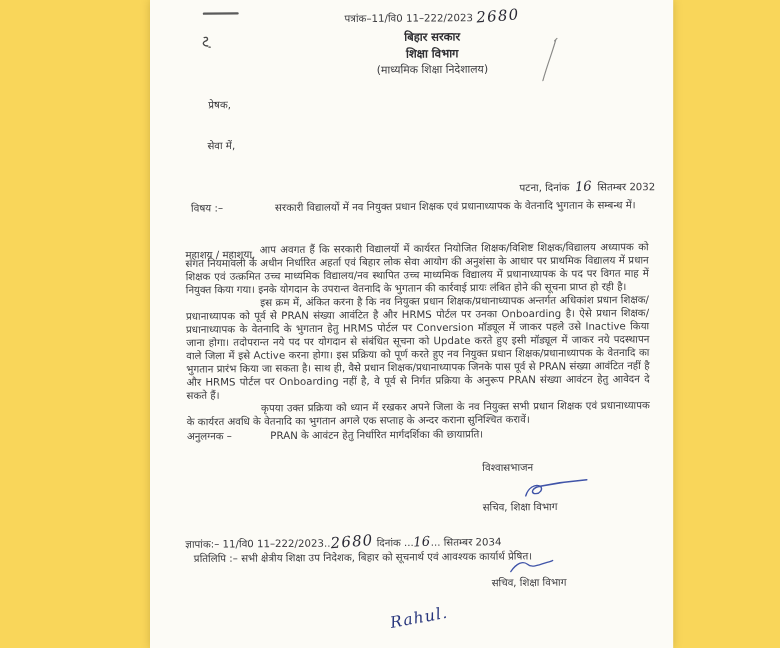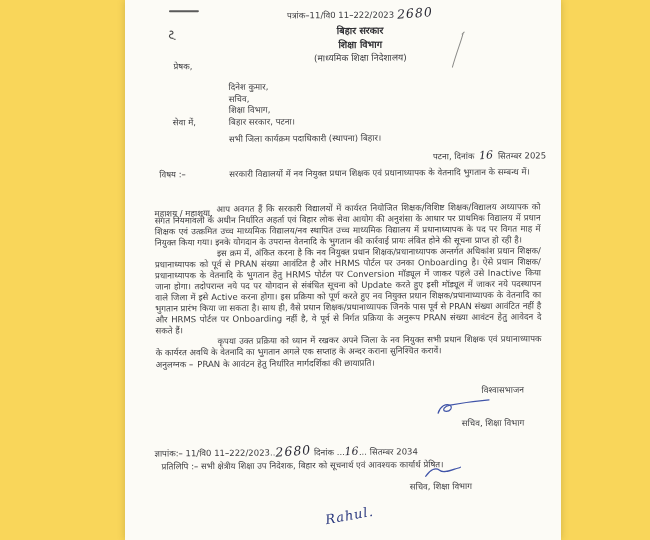--- a/index.html
+++ b/index.html
@@ -27,21 +27,21 @@
   .hw {
     font-family:"DejaVu Serif", serif; font-style:italic;
     display:inline-block; color:#2b2b36;
   }
   .hw-big { font-size:12.5px; transform:rotate(-4deg); letter-spacing:1px; }
   .hw-day { font-size:11px; transform:rotate(-3deg); }
   .hw-blue { color:#27357c; }
   .para { margin:0; text-align:justify; text-indent:62px; }
   .label-col { flex:0 0 52px; }
   .addr-line { display:block; line-height:11.5px; }
-  .sig-center { text-align:right; line-height:11px; }
+  .sig-center { text-align:left; line-height:11px; }
   .dash-mark { height:2px; background:#5a5a5a; border-radius:1px; }
   svg { display:block; }
 </style>
 </head>
 <body>
 
 <div class="canvas">
   <div class="paper">
     <div class="content">
 
@@ -59,52 +59,45 @@
 
       <div class="abs center" style="left:38px; right:0; top:8px;">
         <div>
           <span>पत्रांक–11/वि0 11–222/2023</span><span class="hw hw-big" style="margin-left:3px;">2680</span>
         </div>
         <div class="bold" style="font-size:9.5px; margin-top:4px;">बिहार सरकार</div>
         <div class="bold" style="font-size:9.5px; margin-top:3px;">शिक्षा विभाग</div>
         <div style="font-size:9px; margin-top:3px;">(माध्यमिक शिक्षा निदेशालय)</div>
       </div>
 
-      <div class="abs" style="left:50px; top:60px;">प्रेषक,</div>
-      <div class="abs" style="left:105px; top:81px;">
-        <span class="addr-line">दिनेश कुमार,</span>
-        <span class="addr-line">सचिव,</span>
-        <span class="addr-line">शिक्षा विभाग,</span>
-        <span class="addr-line">बिहार सरकार, पटना।</span>
-      </div>
+      <div class="abs" style="left:50px; top:82px;">प्रेषक,</div>
 
       <div class="abs" style="left:49px; top:116px;">सेवा में,</div>
       <div class="abs" style="left:105px; top:133px;">
-        <span class="addr-line">सभी जिला कार्यक्रम पदाधिकारी (स्थापना) बिहार।</span>
       </div>
 
       <div class="abs" style="right:14px; top:151px; white-space:nowrap;">
         <span>पटना, दिनांक</span>
         <span class="hw hw-day" style="margin:0 2px;">16</span>
-        <span>सितम्बर 2025</span>
+        <span>सितम्बर 2032</span>
       </div>
 
       <div class="abs" style="left:35px; top:168px; width:386px; display:flex; line-height:11.5px;">
         <span class="label-col" style="flex:0 0 70px;">विषय :–</span>
         <span style="flex:1;">सरकारी विद्यालयों में नव नियुक्त प्रधान शिक्षक एवं प्रधानाध्यापक के वेतनादि भुगतान के सम्बन्ध में।</span>
       </div>
 
       <div class="abs" style="left:30px; top:207px;">महाशय / महाशया,</div>
 
       <div class="abs" style="left:30px; top:203px; width:386px; font-size:8.5px; line-height:11px;">
         <p class="para">आप अवगत हैं कि सरकारी विद्यालयों में कार्यरत नियोजित शिक्षक/विशिष्ट शिक्षक/विद्यालय अध्यापक को संगत नियमावली के अधीन निर्धारित अहर्ता एवं बिहार लोक सेवा आयोग की अनुशंसा के आधार पर प्राथमिक विद्यालय में प्रधान शिक्षक एवं उत्क्रमित उच्च माध्यमिक विद्यालय/नव स्थापित उच्च माध्यमिक विद्यालय में प्रधानाध्यापक के पद पर विगत माह में नियुक्त किया गया। इनके योगदान के उपरान्त वेतनादि के भुगतान की कार्रवाई प्रायः लंबित होने की सूचना प्राप्त हो रही है।</p>
         <p class="para">इस क्रम में, अंकित करना है कि नव नियुक्त प्रधान शिक्षक/प्रधानाध्यापक अन्तर्गत अधिकांश प्रधान शिक्षक/प्रधानाध्यापक को पूर्व से PRAN संख्या आवंटित है और HRMS पोर्टल पर उनका Onboarding है। ऐसे प्रधान शिक्षक/प्रधानाध्यापक के वेतनादि के भुगतान हेतु HRMS पोर्टल पर Conversion मॉड्यूल में जाकर पहले उसे Inactive किया जाना होगा। तदोपरान्त नये पद पर योगदान से संबंधित सूचना को Update करते हुए इसी मॉड्यूल में जाकर नये पदस्थापन वाले जिला में इसे Active करना होगा। इस प्रक्रिया को पूर्ण करते हुए नव नियुक्त प्रधान शिक्षक/प्रधानाध्यापक के वेतनादि का भुगतान प्रारंभ किया जा सकता है। साथ ही, वैसे प्रधान शिक्षक/प्रधानाध्यापक जिनके पास पूर्व से PRAN संख्या आवंटित नहीं है और HRMS पोर्टल पर Onboarding नहीं है, वे पूर्व से निर्गत प्रक्रिया के अनुरूप PRAN संख्या आवंटन हेतु आवेदन दे सकते हैं।</p>
         <p class="para">कृपया उक्त प्रक्रिया को ध्यान में रखकर अपने जिला के नव नियुक्त सभी प्रधान शिक्षक एवं प्रधानाध्यापक के कार्यरत अवधि के वेतनादि का भुगतान अगले एक सप्ताह के अन्दर कराना सुनिश्चित करावें।</p>
         <p class="para" style="text-indent:0; margin-top:1px;">
-          <span style="margin-right:4px;">अनुलग्नक –</span><span>PRAN के आवंटन हेतु निर्धारित मार्गदर्शिका की छायाप्रति।</span>
+          <span style="margin-right:32px;">अनुलग्नक –</span><span>PRAN के आवंटन हेतु निर्धारित मार्गदर्शिका की छायाप्रति।</span>
         </p>
       </div>
 
       <div class="abs sig-center" style="right:38px; top:386px; width:122px;">
         <div>विश्वासभाजन</div>
         <div style="display:flex; justify-content:center; margin-top:2px;">
           <svg width="58" height="20" viewBox="0 0 58 20">
             <path d="M4,15 C6,8 12,5 16,7 C19,9 16,14 11,13 C8,12 10,8 16,7 C27,5 42,3 55,2" fill="none" stroke="#4054a8" stroke-width="1.2" stroke-linecap="round"></path>
           </svg>
         </div>

